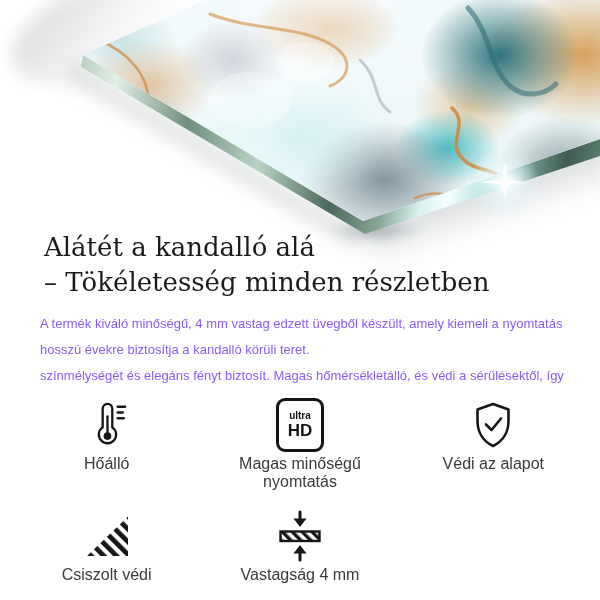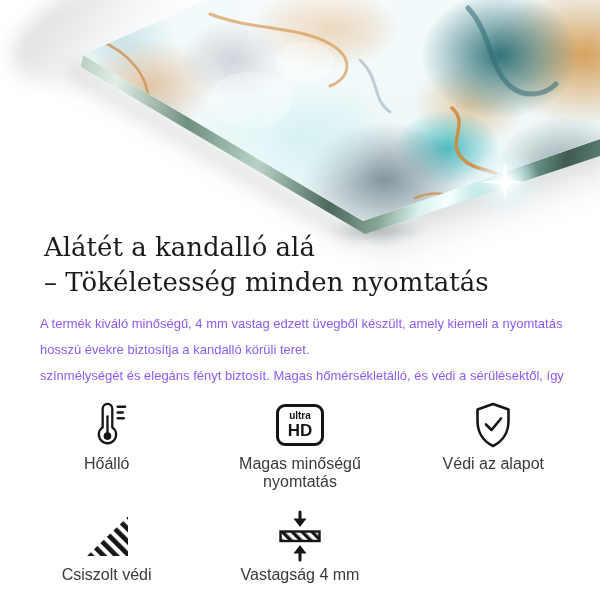--- a/index.html
+++ b/index.html
@@ -78,21 +78,21 @@
   
   .features{
     position:absolute;left:10px;top:400px;width:580px;
     display:grid;grid-template-columns:repeat(3,1fr);row-gap:20px;
   }
   .feature{display:flex;flex-direction:column;align-items:center;}
   .icon-wrap{height:50px;display:flex;align-items:center;justify-content:center;}
   .feature .label{margin-top:5px;font-size:16px;color:#3a3a3a;text-align:center;}
   .uhd{
     box-sizing:border-box;border:3px solid #141414;border-radius:9px;
-    width:48px;height:42px;display:flex;flex-direction:column;
+    width:48px;height:54px;display:flex;flex-direction:column;
     align-items:center;justify-content:center;color:#141414;font-weight:bold;
   }
   .uhd-top{font-size:10px;line-height:1;}
   .uhd-bottom{font-size:17px;line-height:1;margin-top:1px;}
 </style>
 </head>
 <body>
 
 <div class="page">
 
@@ -127,21 +127,21 @@
         <g fill="#ffffff">
           <path d="M30 10 L32.6 27.4 L50 30 L32.6 32.6 L30 50 L27.4 32.6 L4 30 L27.4 27.4 Z" opacity="0.98"></path>
           <path d="M30 18 L31.5 28.5 L42 30 L31.5 31.5 L30 42 L28.5 31.5 L18 30 L28.5 28.5 Z" transform="rotate(45 30 30)" opacity="0.75"></path>
         </g>
       </svg>
     </div>
   </div>
 
   <h1 class="title">
     <span>Alátét a kandalló alá</span><br>
-    <span>– Tökéletesség minden nyomtatás</span>
+    <span>– Tökéletesség minden részletben</span>
   </h1>
 
   <div class="desc">
     <div>A termék kiváló minőségű, 4 mm vastag edzett üvegből készült, amely kiemeli a nyomtatás</div>
     <div>hosszú évekre biztosítja a kandalló körüli teret.</div>
     <div>színmélységét és elegáns fényt biztosít. Magas hőmérsékletálló, és védi a sérülésektől, így</div>
   </div>
 
   <div class="features">
 

